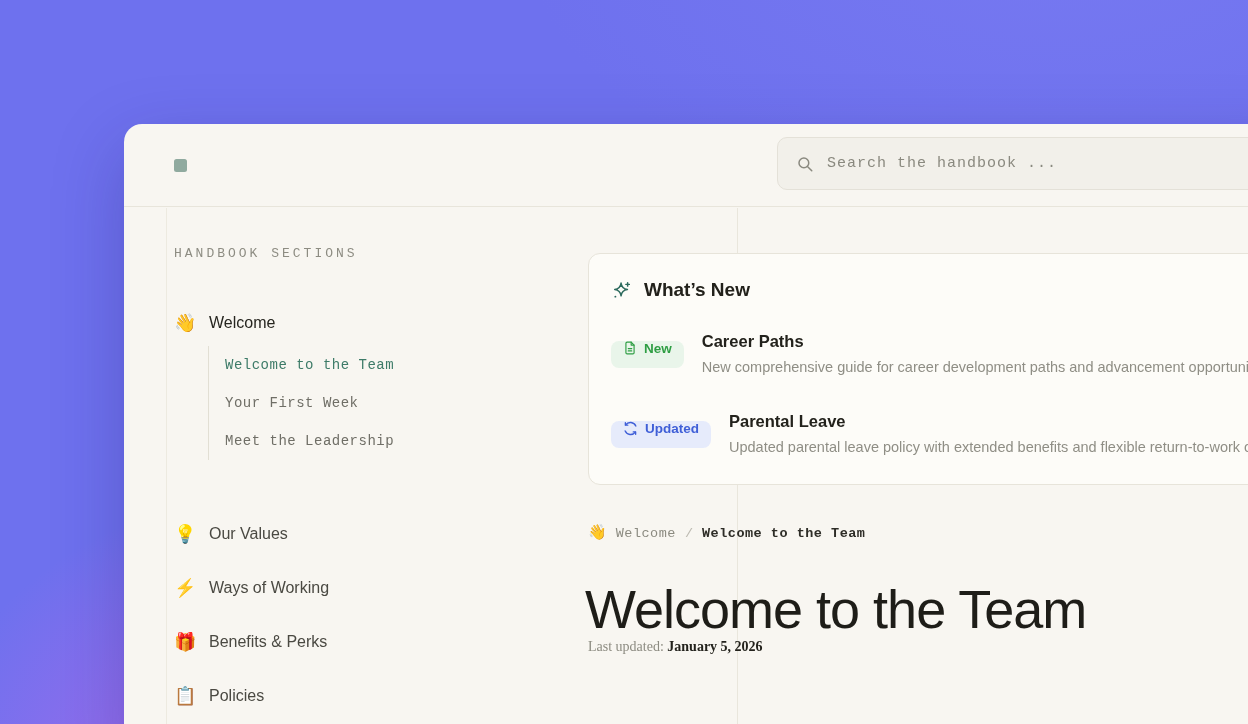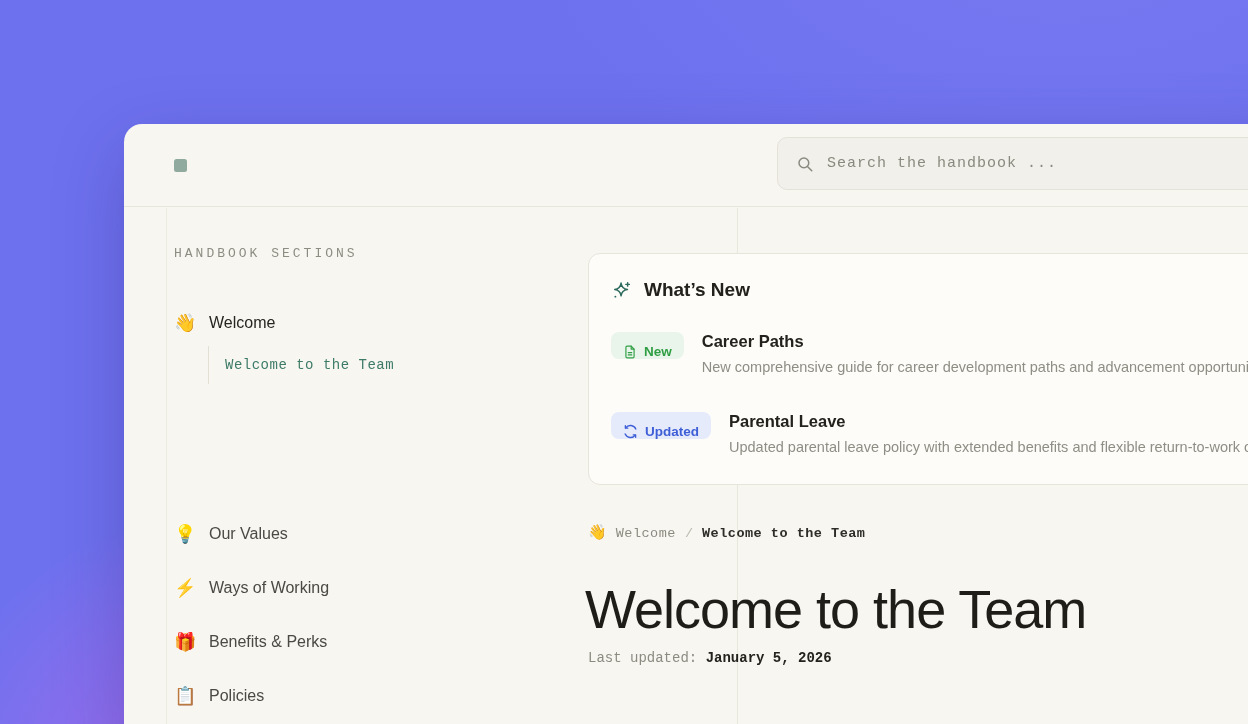--- a/index.html
+++ b/index.html
@@ -73,44 +73,44 @@
   .card{
     position:absolute; left:464px; top:45px; right:-24px; height:232px;
     background:#fdfcf8; border:1px solid #e7e4da; border-radius:12px;
     padding:24px 24px 0 22px; overflow:hidden;
   }
   .card-head{ display:flex; align-items:center; gap:12px; height:24px; }
   .card-title{ font-size:19px; font-weight:700; color:#22211b; }
   .wn-item{ display:flex; align-items:flex-start; gap:18px; margin-top:30px; }
   .wn-item + .wn-item{ margin-top:36px; }
   .badge{
-    display:inline-flex; align-items:flex-end; gap:7px; height:27px;
+    display:inline-flex; align-items:flex-start; gap:7px; height:27px;
     padding:0 12px; border-radius:8px; font-size:13.5px; font-weight:700;
-    flex:0 0 auto; white-space:nowrap;
+    flex:0 0 auto; white-space:nowrap;margin-top:9px;
   }
   .badge.new{ background:#e9f5ea; color:#2f9e44; }
   .badge.updated{ background:#e6ebfb; color:#3f5fd7; }
   .wn-text{ min-width:0; }
   .wn-title{ font-size:16.5px; line-height:19px; font-weight:600; color:#23221c; white-space:nowrap; }
   .wn-desc{ margin-top:8px; font-size:14.5px; line-height:17px; color:#8f8e85; white-space:nowrap; }
 
   
   .breadcrumb{
     position:absolute; left:464px; top:318px; display:flex; align-items:center; gap:9px;
     font-size:13.5px; white-space:nowrap;
   }
   .breadcrumb .emoji{ font-size:15px; line-height:1; }
   .crumb-section{ color:#8c8b81; letter-spacing:.5px; cursor:pointer; }
   .crumb-sep{ color:#bcbab0; }
   .crumb-current{ color:#2e2d27; font-weight:700; letter-spacing:.5px; }
   .page-title{
     position:absolute; left:461px; top:372px; font-size:54px; line-height:58px;
     font-weight:500; letter-spacing:-1px; color:#1e1d18; white-space:nowrap;
   }
-  .last-updated{ position:absolute; left:464px; top:442px; font-size:14px; white-space:nowrap; }
+  .last-updated{ position:absolute; left:464px; top:431px; font-size:14px; white-space:nowrap;font-family:Liberation Serif, serif; }
   .last-updated .lbl{ color:#8c8b81; }
   .last-updated .val{ color:#23221c; font-weight:700; }
 </style>
 </head>
 <body>
 
 <div class="window">
 
   <div class="header">
     <span class="logo-square"></span>
@@ -130,20 +130,22 @@
     <nav class="sidebar">
       <div class="sidebar-heading mono">HANDBOOK SECTIONS</div>
 
       <div class="nav-item i0 current">
         <span class="emoji">👋</span>
         <span class="label">Welcome</span>
       </div>
 
       <ul class="sub-sections mono">
         <li class="active">Welcome to the Team</li>
+        <li>Your First Week</li>
+        <li>Meet the Leadership</li>
       </ul>
 
       <div class="nav-item i1">
         <span class="emoji">💡</span>
         <span class="label">Our Values</span>
       </div>
       <div class="nav-item i2">
         <span class="emoji">⚡</span>
         <span class="label">Ways of Working</span>
       </div>

